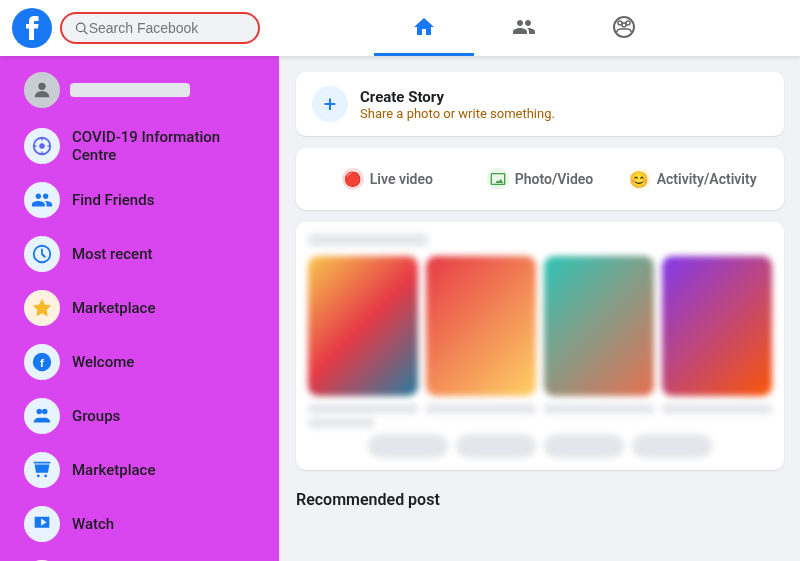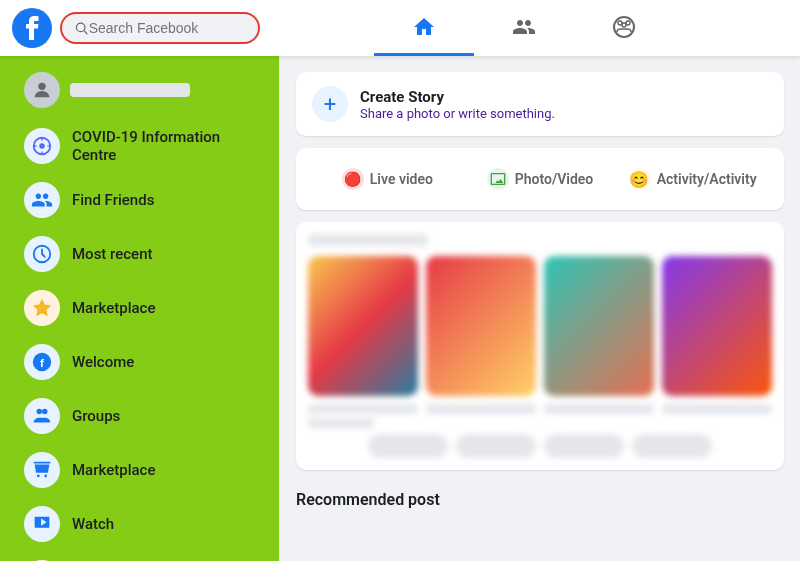--- a/index.html
+++ b/index.html
@@ -87,21 +87,21 @@
     .main-layout {
       display: flex;
       margin-top: 56px;
       height: calc(561px - 56px);
     }
 
     
     .sidebar {
       width: 280px;
       flex-shrink: 0;
-      background: #84cc16;
+      background: #d946ef;
       height: 100%;
       overflow-y: auto;
       padding: 8px 0;
       border-right: 1px solid #e4e6eb;
     }
     .sidebar-user {
       display: flex;
       align-items: center;
       gap: 10px;
       padding: 8px 16px;
@@ -183,21 +183,21 @@
       align-items: center;
       justify-content: center;
       flex-shrink: 0;
     }
     .create-story-text .title {
       font-size: 15px;
       font-weight: 700;
     }
     .create-story-text .subtitle {
       font-size: 13px;
-      color: #4c1d95;
+      color: #a16207;
     }
     .whats-on-mind {
       background: #fff;
       border-radius: 10px;
       padding: 12px 16px;
       margin-bottom: 12px;
       box-shadow: 0 1px 2px rgba(0,0,0,0.1);
     }
     .whats-input-row {
       display: flex;

